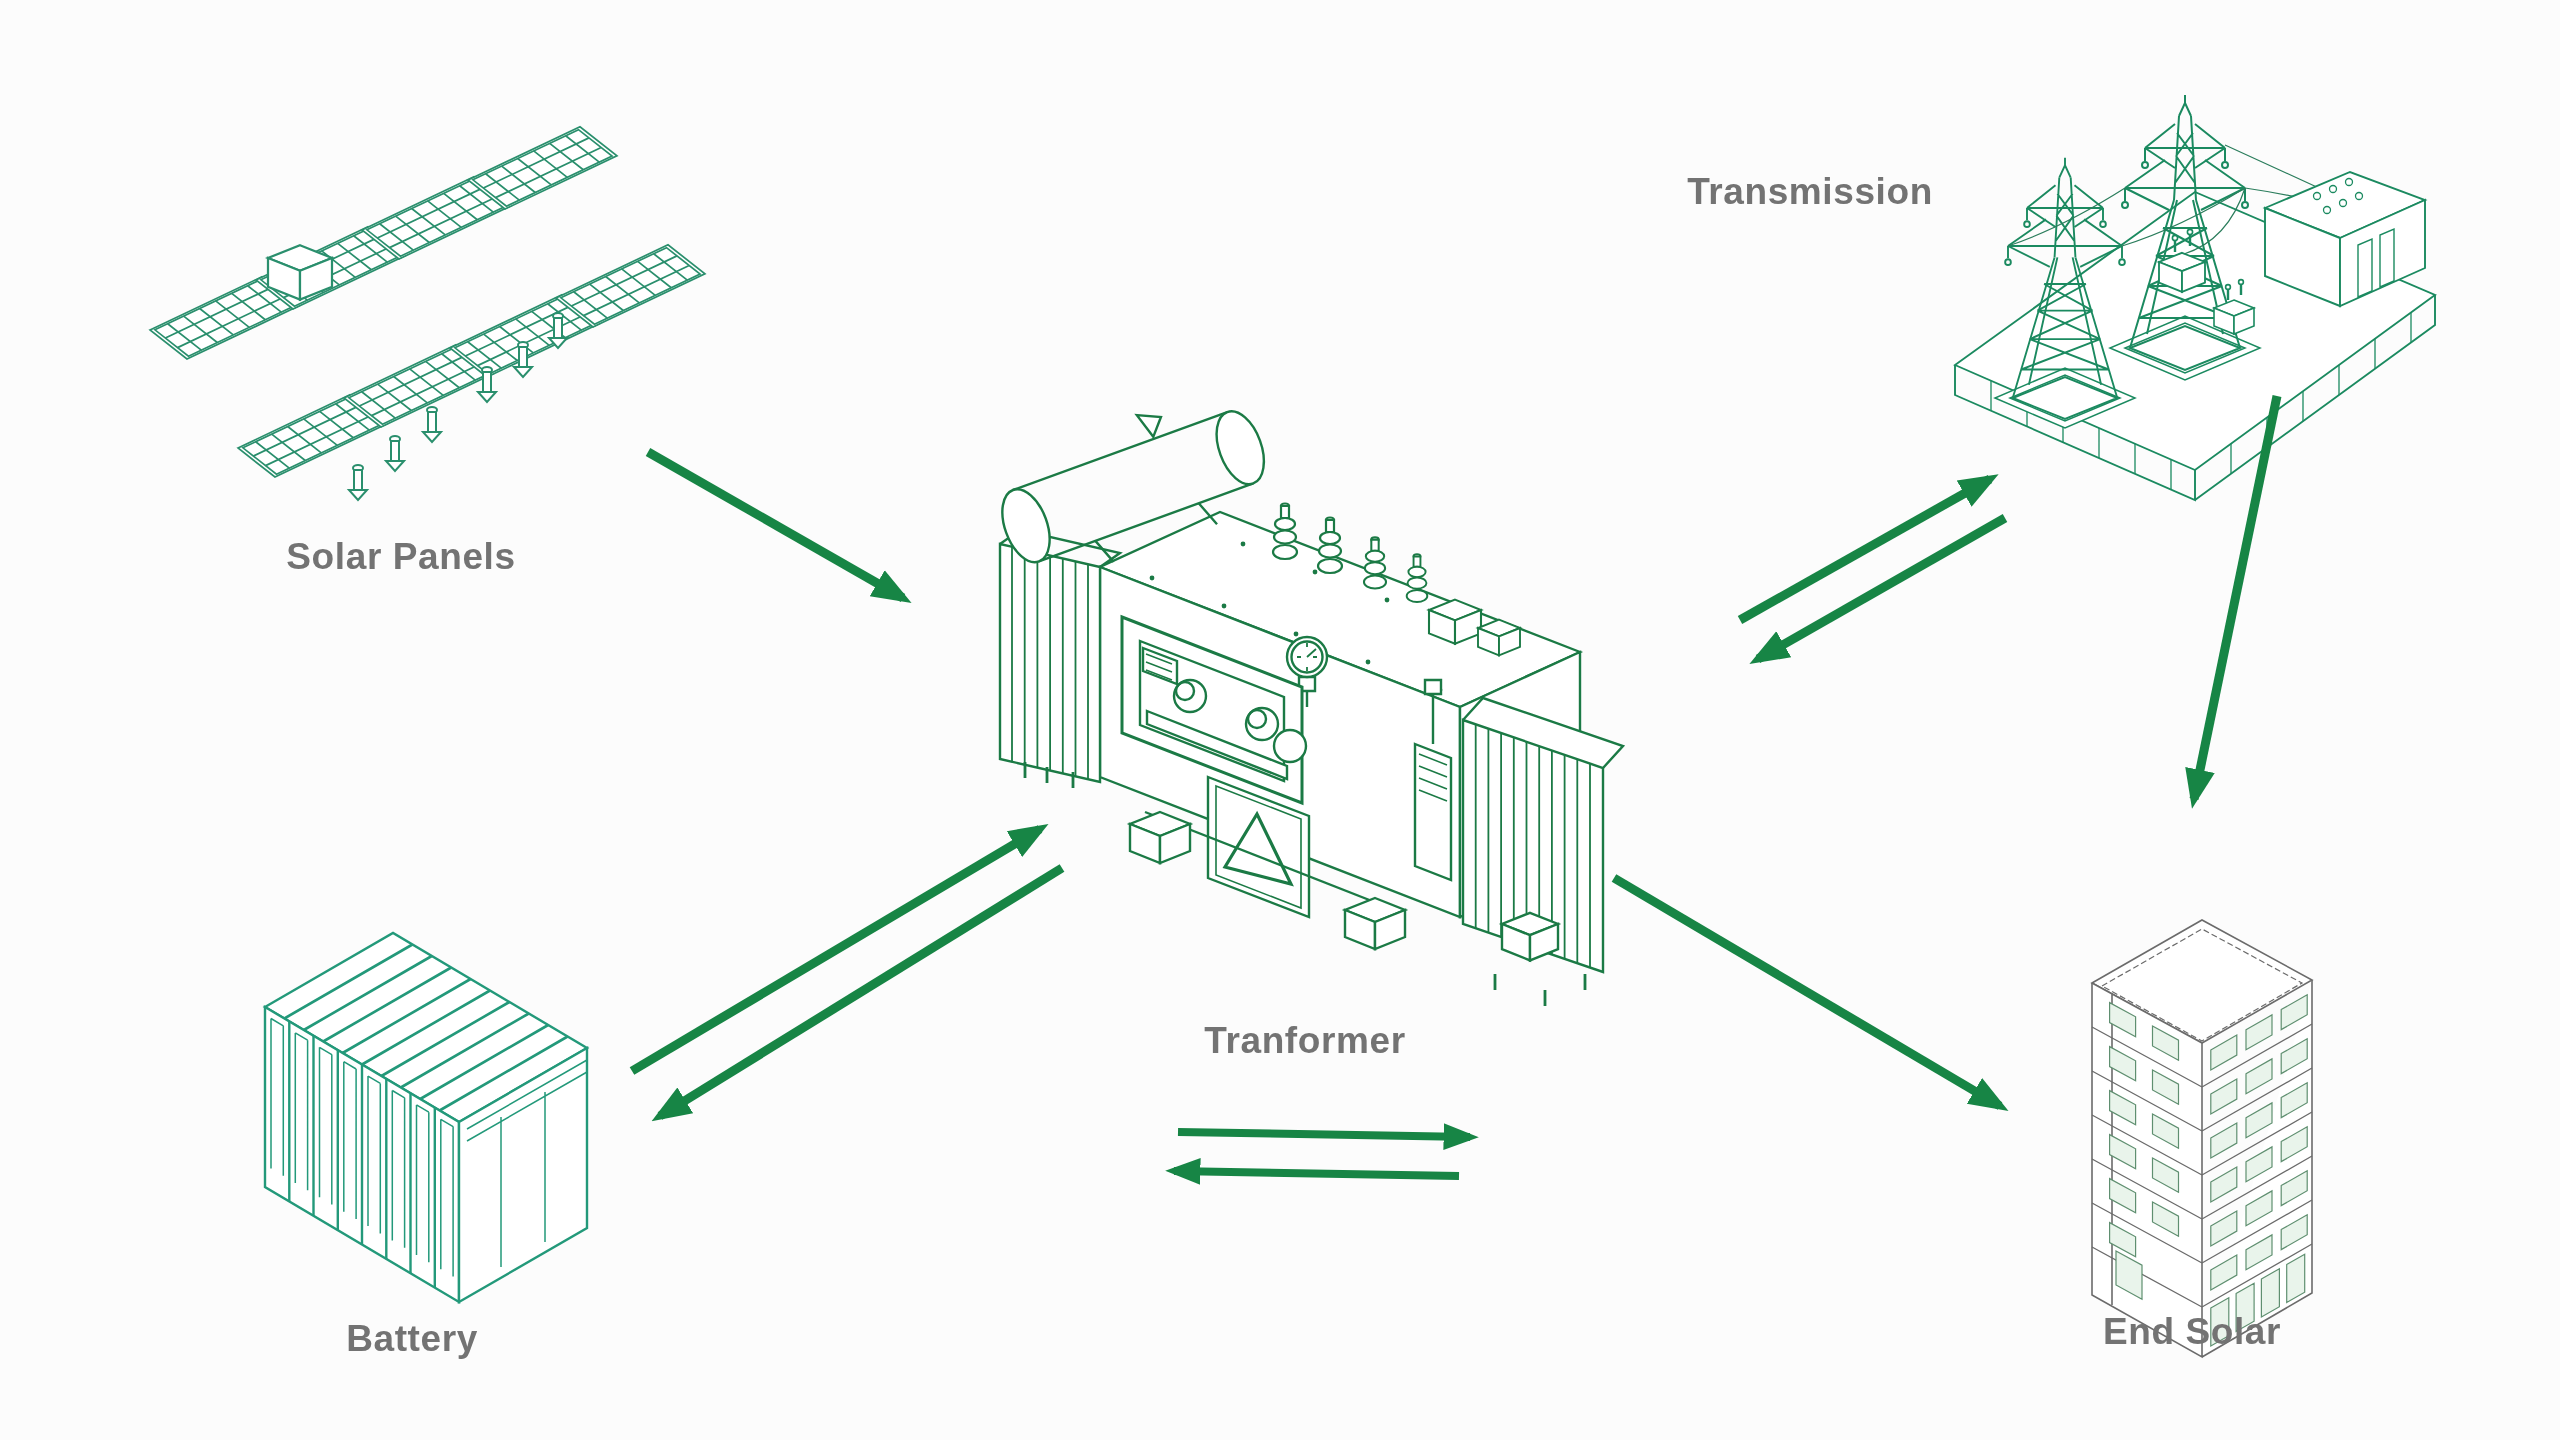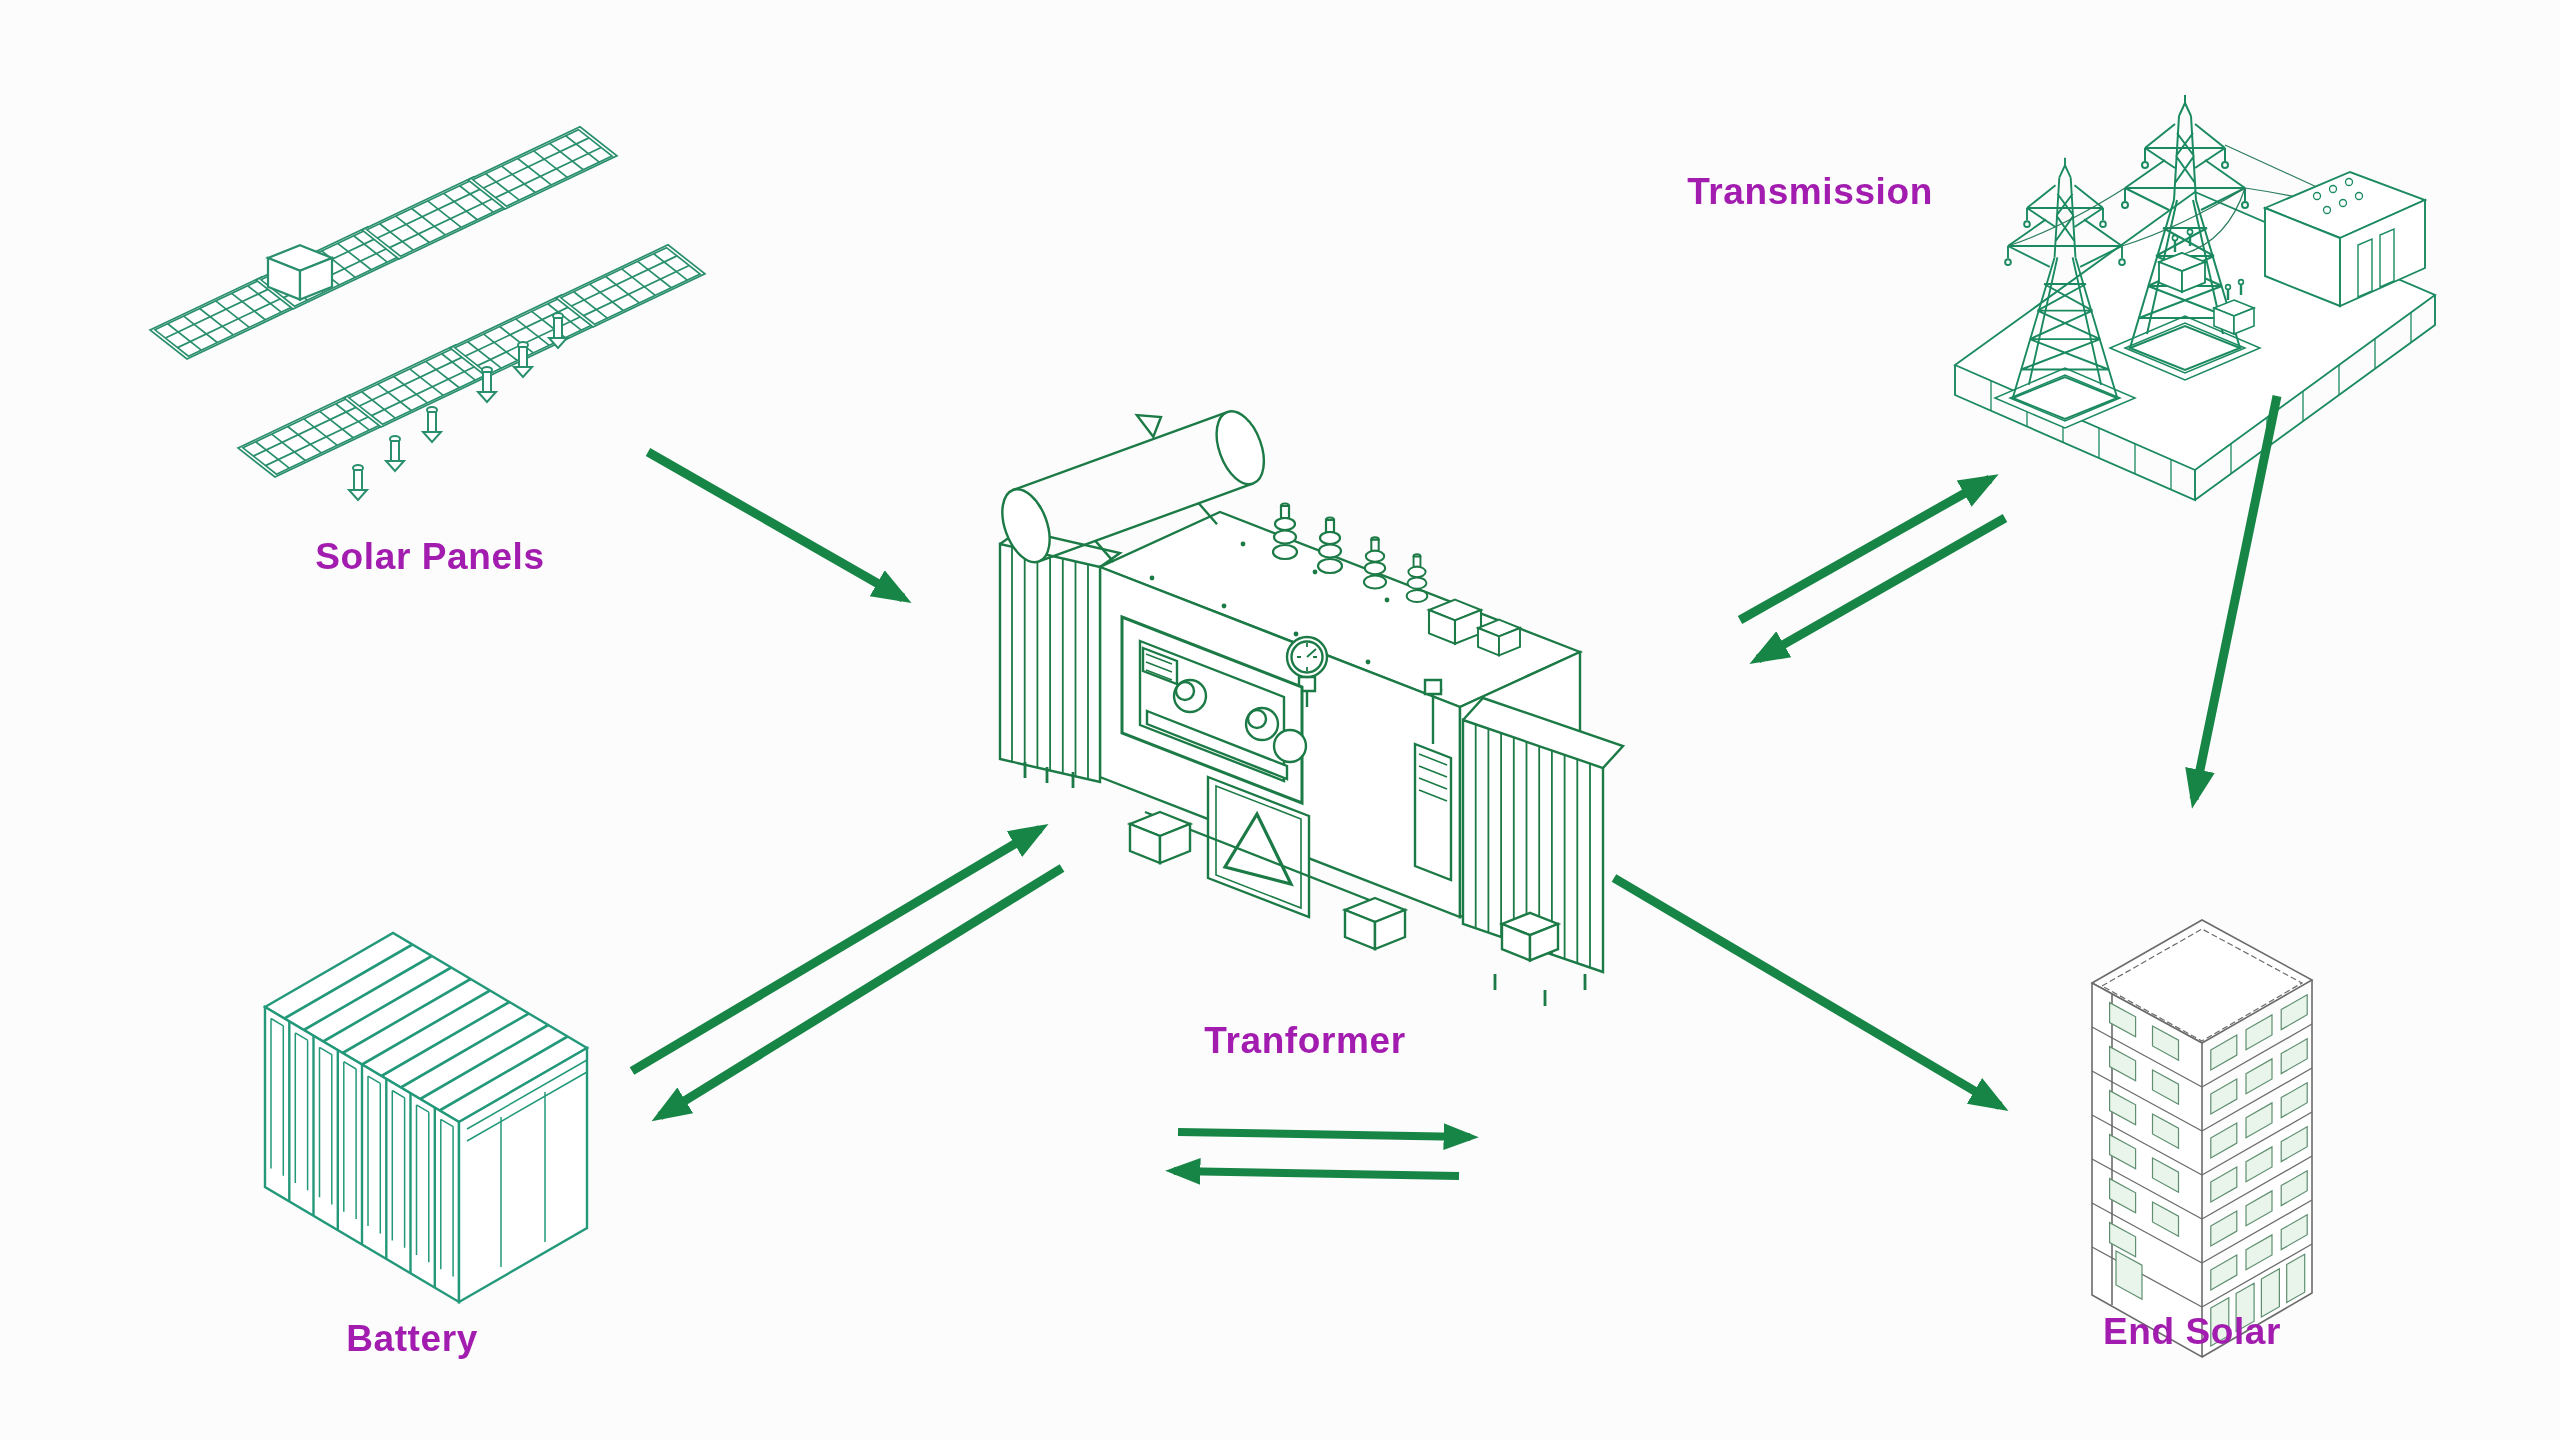--- a/index.html
+++ b/index.html
@@ -4,21 +4,21 @@
 <title>Diagram</title>
 <style>
   html,body{margin:0;padding:0;background:#ffffff}
   .stage{
     position:relative;width:2560px;height:1440px;background:#fcfcfc;
     overflow:hidden;font-family:"Liberation Sans",sans-serif;
   }
   svg.art{position:absolute;left:0;top:0;display:block}
   .node-label{
     position:absolute;transform:translate(-50%,-50%);
-    font-weight:700;font-size:37px;letter-spacing:.6px;color:#a21caf;
+    font-weight:700;font-size:37px;letter-spacing:.6px;color:#737373;
     white-space:nowrap;
   }
 </style>
 </head>
 <body>
 
 <div class="stage">
 
   <svg class="art" width="2560" height="1440" viewBox="0 0 2560 1440">
     <defs>
@@ -285,21 +285,21 @@
       <line x1="1062" y1="868" x2="660" y2="1116" marker-end="url(#ah)"></line>
       <line x1="1740" y1="620" x2="1990" y2="479" marker-end="url(#ah)"></line>
       <line x1="2005" y1="518" x2="1758" y2="659" marker-end="url(#ah)"></line>
       <line x1="2277" y1="396" x2="2194" y2="799" marker-end="url(#ah)"></line>
       <line x1="1614" y1="878" x2="2000" y2="1106" marker-end="url(#ah)"></line>
       <line stroke-width="8" x1="1178" y1="1132" x2="1470" y2="1137" marker-end="url(#ah)"></line>
       <line stroke-width="8" x1="1459" y1="1176" x2="1174" y2="1171" marker-end="url(#ah)"></line>
     </g>
   </svg>
 
-  <div class="node-label" style="left:430px;top:557px">Solar Panels</div>
+  <div class="node-label" style="left:401px;top:557px">Solar Panels</div>
 
   <div class="node-label" style="left:1305px;top:1041px">Tranformer</div>
 
   <div class="node-label" style="left:1810px;top:192px">Transmission</div>
 
   <div class="node-label" style="left:412px;top:1339px">Battery</div>
 
   <div class="node-label" style="left:2192px;top:1332px">End Solar</div>
 </div>
 

